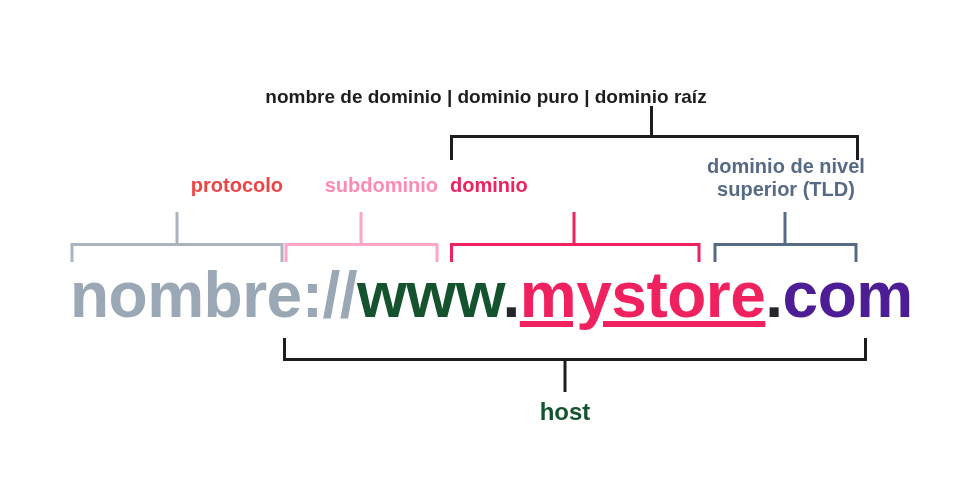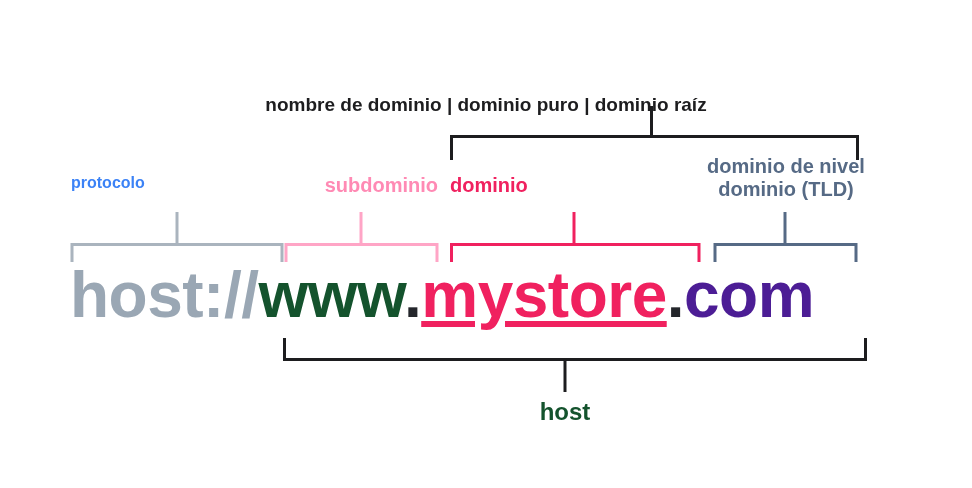--- a/index.html
+++ b/index.html
@@ -38,32 +38,32 @@
     position: absolute;
     font-weight: bold;
     white-space: nowrap;
     line-height: 1.15;
   }
 
   .label-top {
     font-size: 19px;
     color: #1d1d1f;
     left: 0;
-    top: 94px;
+    top: 86px;
     width: 972px;
     text-align: center;
   }
 
   .label-protocolo {
-    font-size: 16px;
-    color: #3b82f6;
+    font-size: 20px;
+    color: #ef4444;
     left: 71px;
     top: 174px;
     width: 212px;
-    text-align: left;
+    text-align: right;
   }
 
   .label-subdominio {
     font-size: 20px;
     color: #ff8ab4;
     left: 285px;
     top: 174px;
     width: 153px;
     text-align: right;
   }
@@ -154,20 +154,20 @@
   <div class="label label-top">nombre de dominio | dominio puro | dominio raíz</div>
 
   <div class="label label-protocolo">protocolo</div>
 
   <div class="label label-subdominio">subdominio</div>
 
   <div class="label label-dominio">dominio</div>
 
   <div class="label label-tld">
     <span>dominio de nivel</span><br>
-    <span>dominio (TLD)</span>
+    <span>superior (TLD)</span>
   </div>
 
   <div class="label label-host">host</div>
 
-  <div class="url"><span class="seg-protocol">host://</span><span class="seg-sub">www</span><span class="seg-dot">.</span><span class="seg-domain">mystore</span><span class="seg-dot">.</span><span class="seg-tld">com</span></div>
+  <div class="url"><span class="seg-protocol">nombre://</span><span class="seg-sub">www</span><span class="seg-dot">.</span><span class="seg-domain">mystore</span><span class="seg-dot">.</span><span class="seg-tld">com</span></div>
 
 </div>
 
 </body></html>

